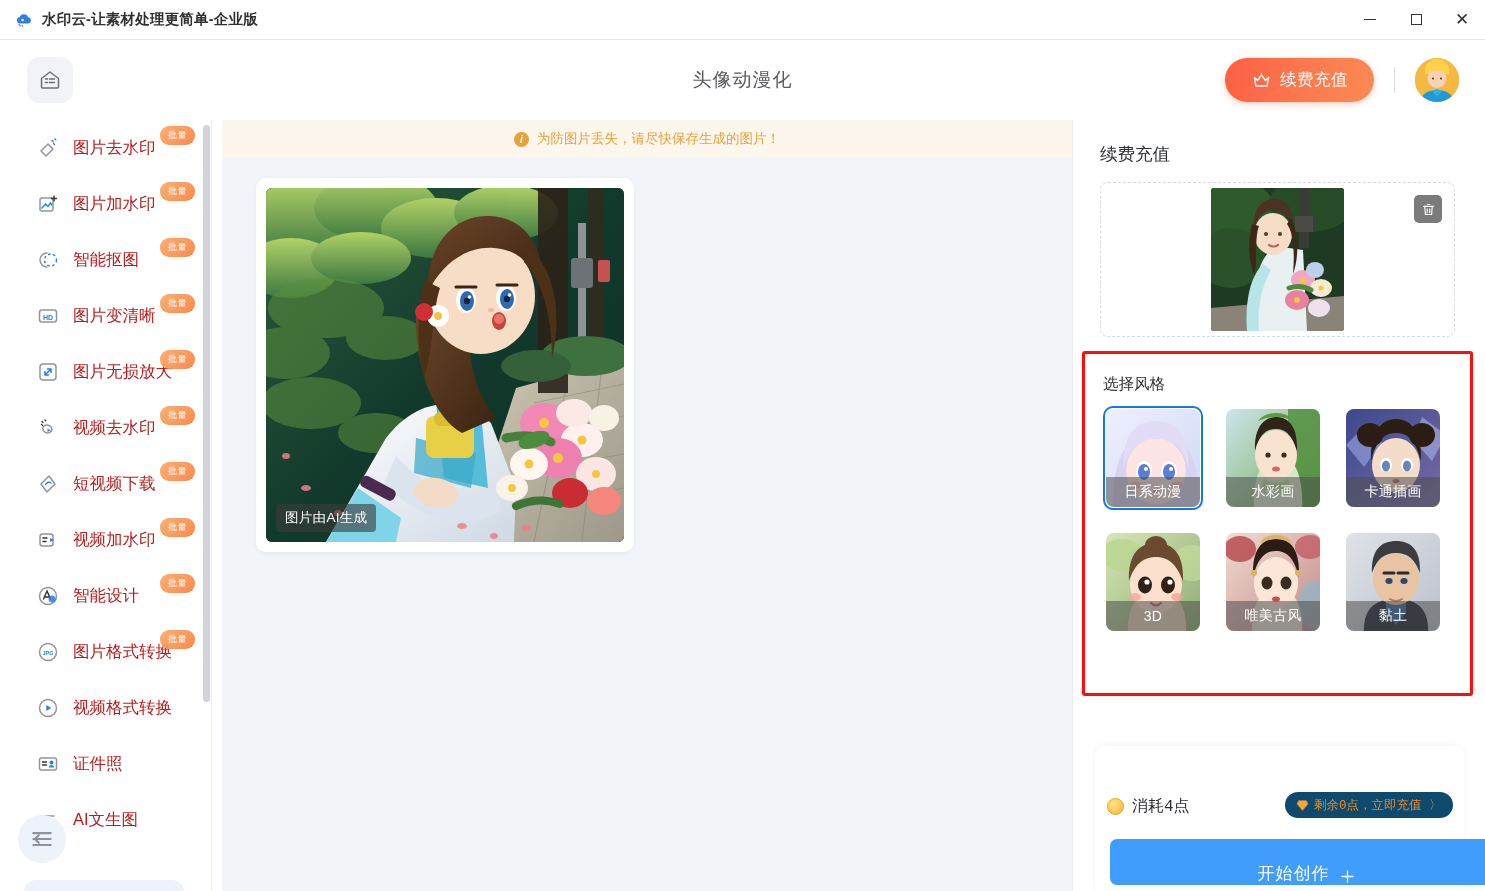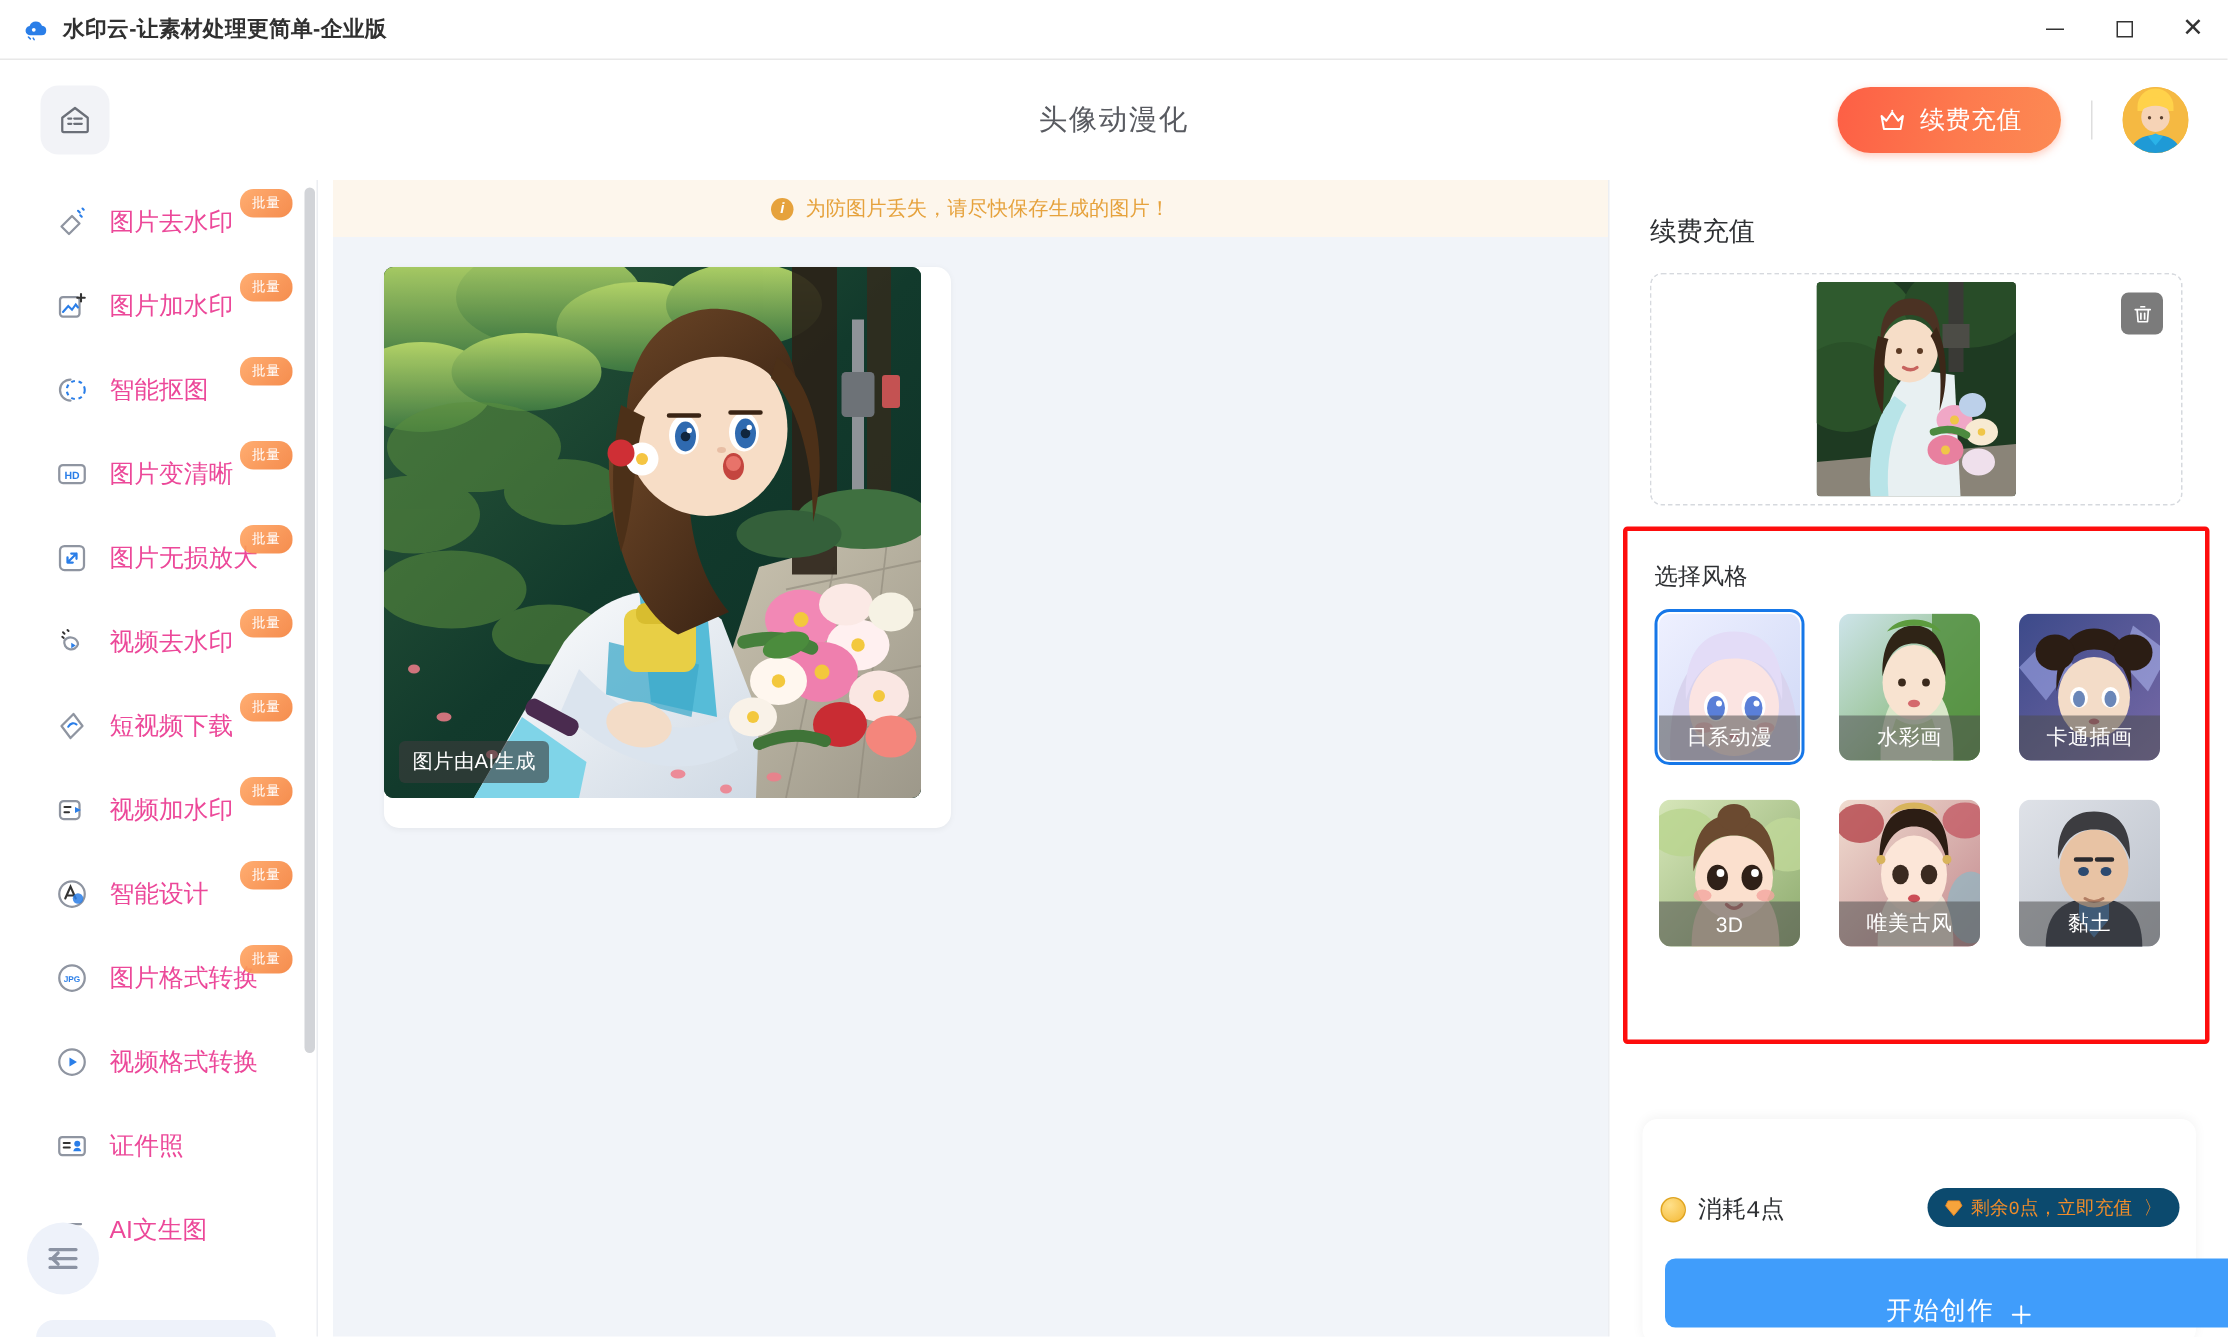--- a/index.html
+++ b/index.html
@@ -57,21 +57,21 @@
   .sidebar {
     position: absolute; left: 0; top: 120px; width: 212px; height: 771px;
     background: #fff; overflow: hidden;
   }
   .side-list { position: absolute; left: 0; top: 0; width: 212px; }
   .side-item {
     height: 56px; display: flex; align-items: center; padding-left: 36px;
     position: relative; cursor: pointer;
   }
   .side-ico { width: 24px; height: 24px; flex: 0 0 24px; display: flex; align-items: center; justify-content: center; }
-  .side-label { margin-left: 13px; font-size: 16.5px; color: #ec4899; white-space: nowrap; }
+  .side-label { margin-left: 13px; font-size: 16.5px; color: #b91c1c; white-space: nowrap; }
   .batch-badge {
     position: absolute; left: 160px; top: 6px;
     background: linear-gradient(135deg,#ffa766 0%,#f5833f 100%);
     color: #fff; font-size: 9px; line-height: 1;
     padding: 5px 8px 5px 8px; border-radius: 9px; letter-spacing: .5px;
     opacity: .92;
   }
   .side-scrollbar {
     position: absolute; left: 203px; top: 5px; width: 7px; height: 577px;
     background: #d2d4d8; border-radius: 4px; cursor: pointer;
@@ -98,21 +98,21 @@
   }
   .warn-ico {
     width: 15px; height: 15px; border-radius: 50%;
     background: #e6a23c; color: #fff; font-size: 10px; font-style: italic;
     display: flex; align-items: center; justify-content: center; font-weight: bold;
   }
   .warn-text { font-size: 13.5px; color: #e6a23c; }
 
   .result-card {
     position: absolute; left: 34px; top: 58px; width: 378px; height: 374px;
-    background: #fff; border-radius: 10px; 
+    background: #fff; border-radius: 10px; padding: 10px;
     box-shadow: 0 1px 4px rgba(0,0,0,.05);
   }
   .result-img {
     position: relative; width: 358px; height: 354px; border-radius: 6px; overflow: hidden;
     background: #15402f;
   }
   .ai-tag {
     position: absolute; left: 10px; bottom: 10px;
     background: rgba(60,60,60,.62); color: #fff; font-size: 13.5px;
     padding: 5px 9px; border-radius: 4px; letter-spacing: .3px;

